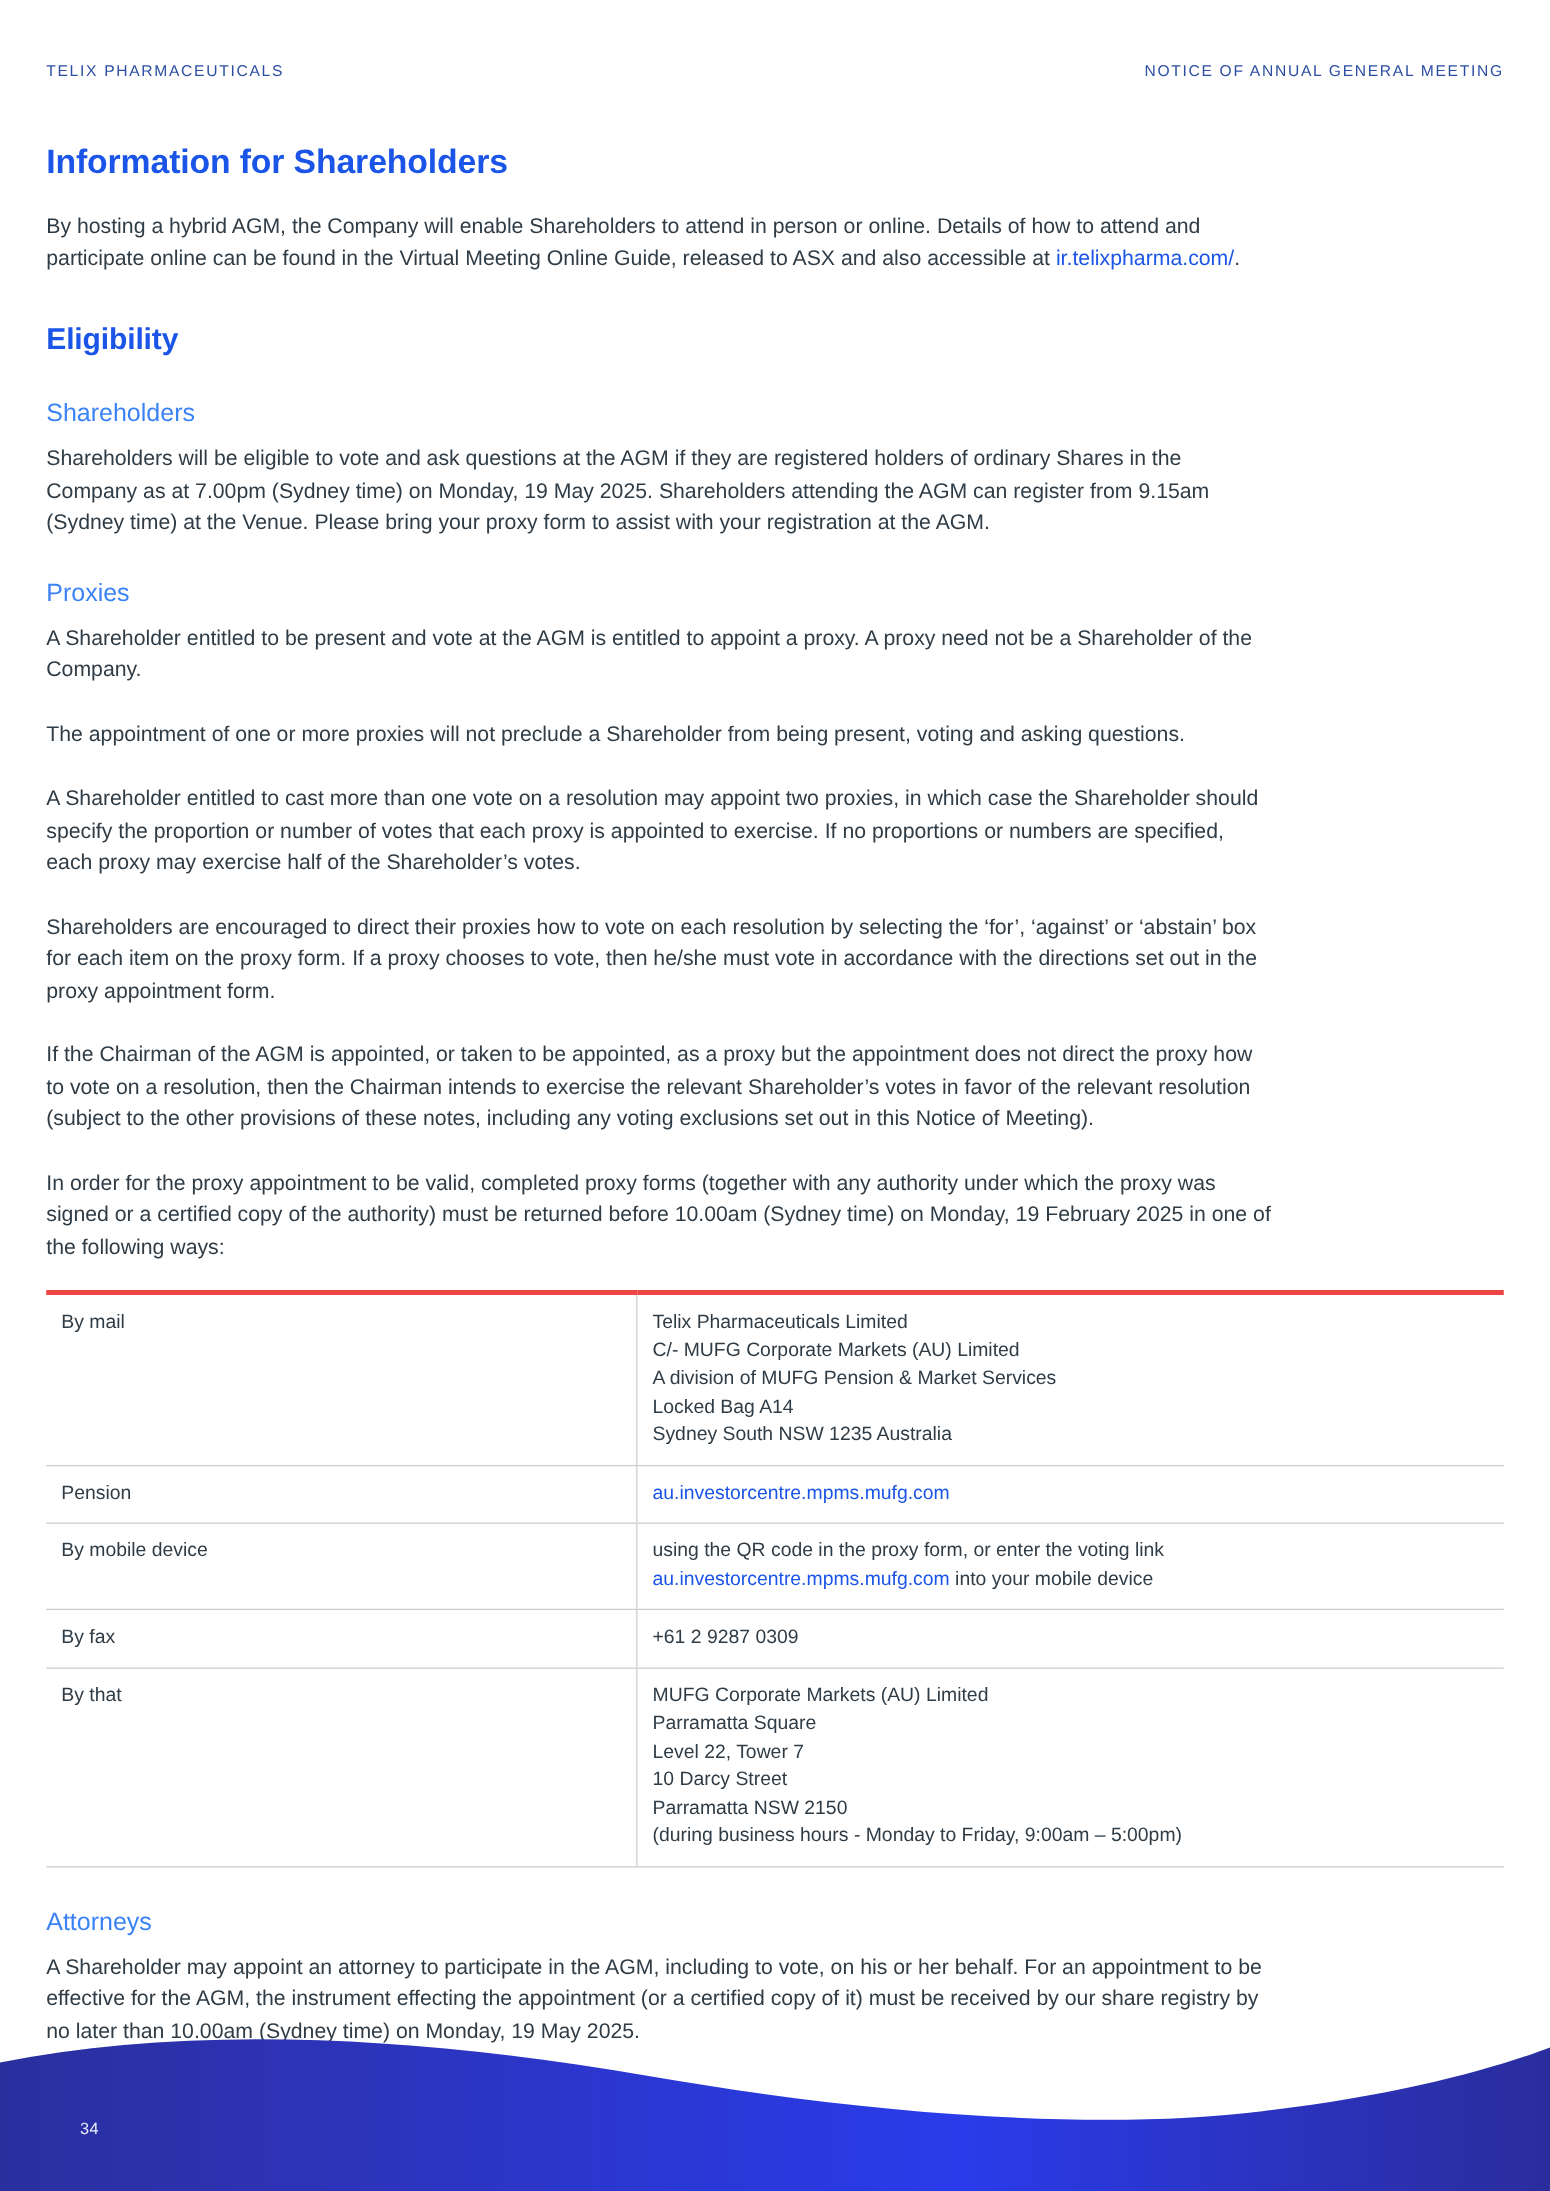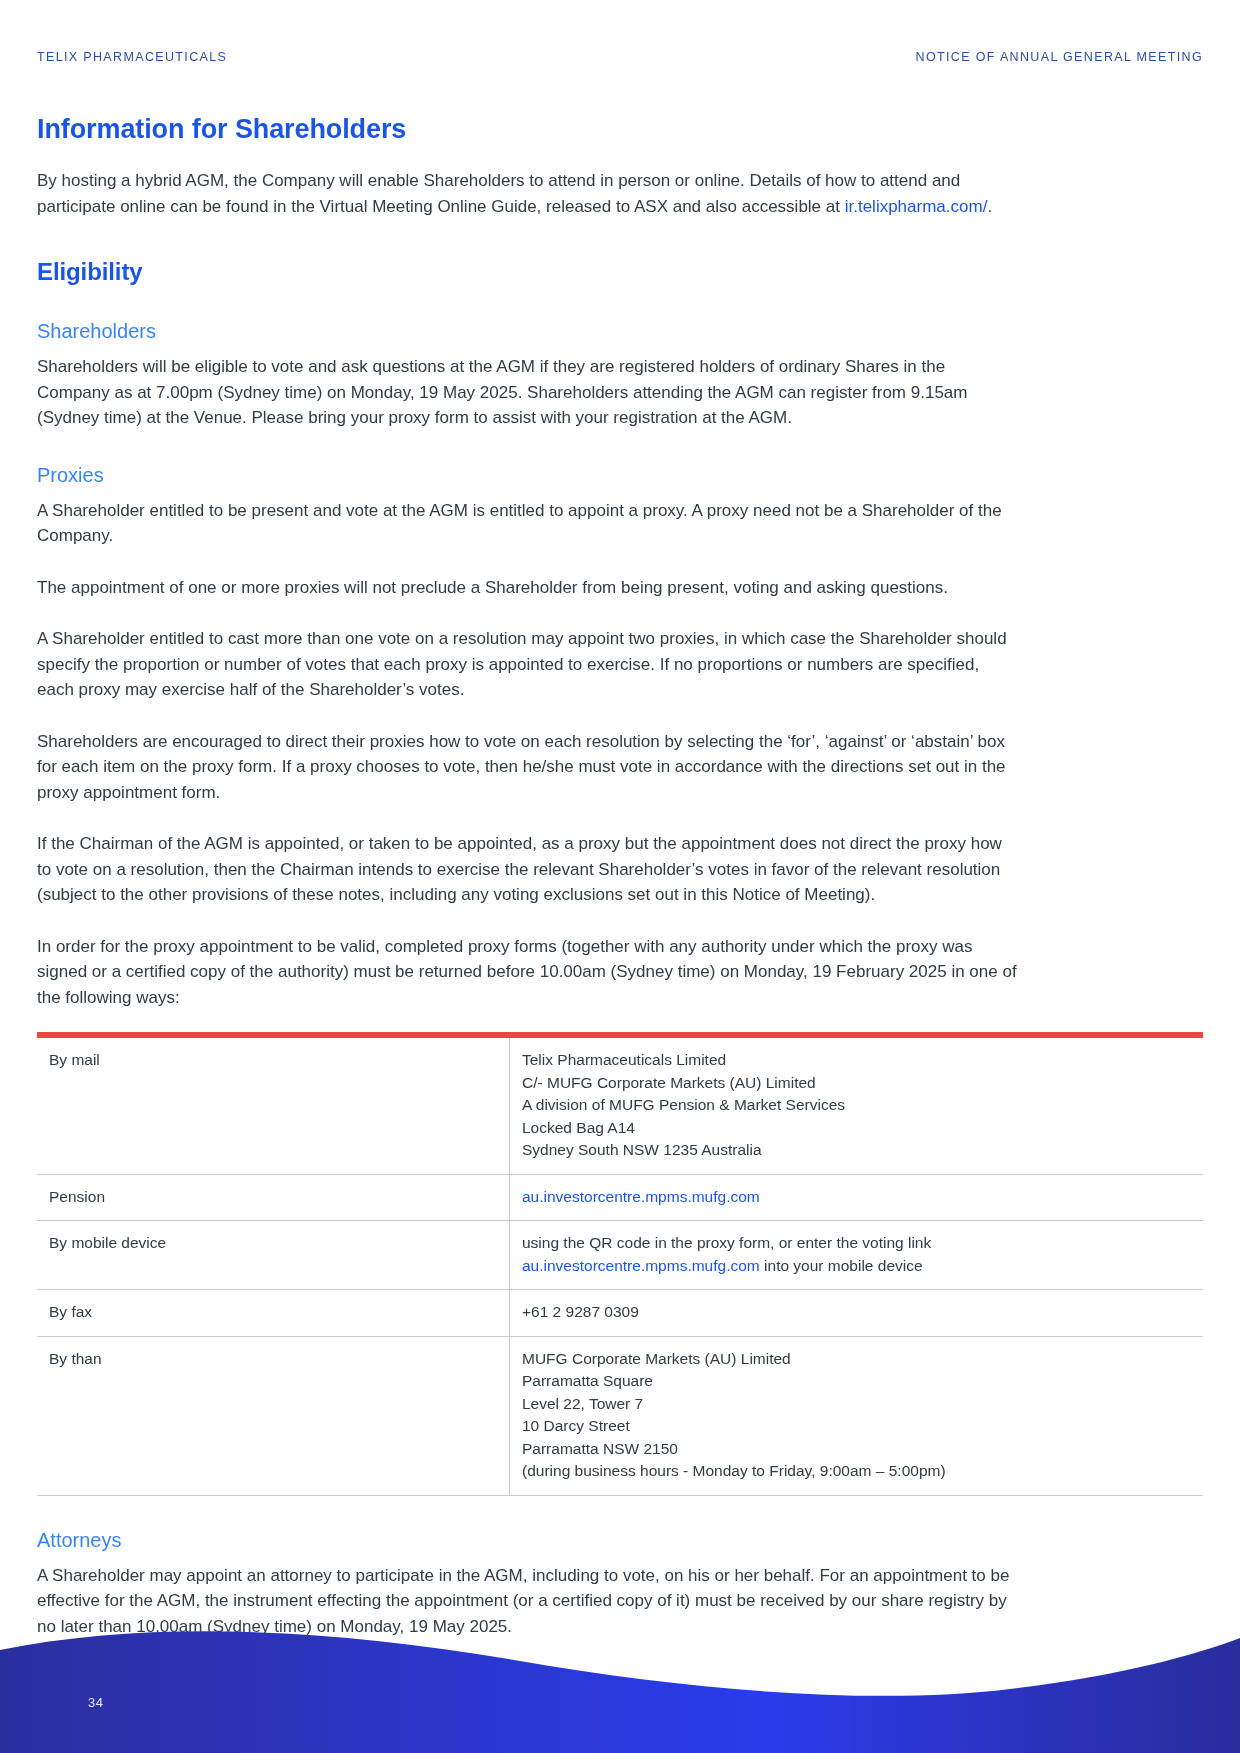--- a/index.html
+++ b/index.html
@@ -90,21 +90,21 @@
     line-height: 22.5px;
     color: #2f3c46;
     table-layout: fixed;
   }
   table.methods td {
     vertical-align: top;
     padding: 11px 10px 12px 10px;
     border-bottom: 1px solid #c9ccd0;
   }
   table.methods tr:first-child td {
-    border-top: 6px solid #ef4444;
+    border-top: 4px solid #ef4444;
   }
   table.methods td.col-label {
     width: 450px;
     padding-left: 12px;
   }
   table.methods td.col-value {
     border-left: 1px solid #c9ccd0;
     padding-left: 12px;
   }
   table.methods .line { display: block; }
@@ -113,21 +113,21 @@
   .footer-wave {
     position: absolute;
     left: 0;
     bottom: 0;
     width: 1240px;
     height: 160px;
     pointer-events: none;
   }
   .page-number {
     position: absolute;
-    left: 88px;
+    left: 64px;
     bottom: 43px;
     font-size: 13px;
     color: #e8ecf8;
     letter-spacing: 0.4px;
   }
 </style>
 </head>
 <body>
 
 <div class="page">
@@ -177,21 +177,21 @@
         <td class="col-value">
           <span class="line">using the QR code in the proxy form, or enter the voting link</span>
           <span class="line"><a class="link" href="#">au.investorcentre.mpms.mufg.com</a><span> into your mobile device</span></span>
         </td>
       </tr>
       <tr>
         <td class="col-label">By fax</td>
         <td class="col-value">+61 2 9287 0309</td>
       </tr>
       <tr>
-        <td class="col-label">By than</td>
+        <td class="col-label">By that</td>
         <td class="col-value">
           <span class="line">MUFG Corporate Markets (AU) Limited</span>
           <span class="line">Parramatta Square</span>
           <span class="line">Level 22, Tower 7</span>
           <span class="line">10 Darcy Street</span>
           <span class="line">Parramatta NSW 2150</span>
           <span class="line">(during business hours - Monday to Friday, 9:00am – 5:00pm)</span>
         </td>
       </tr>
     </tbody>

